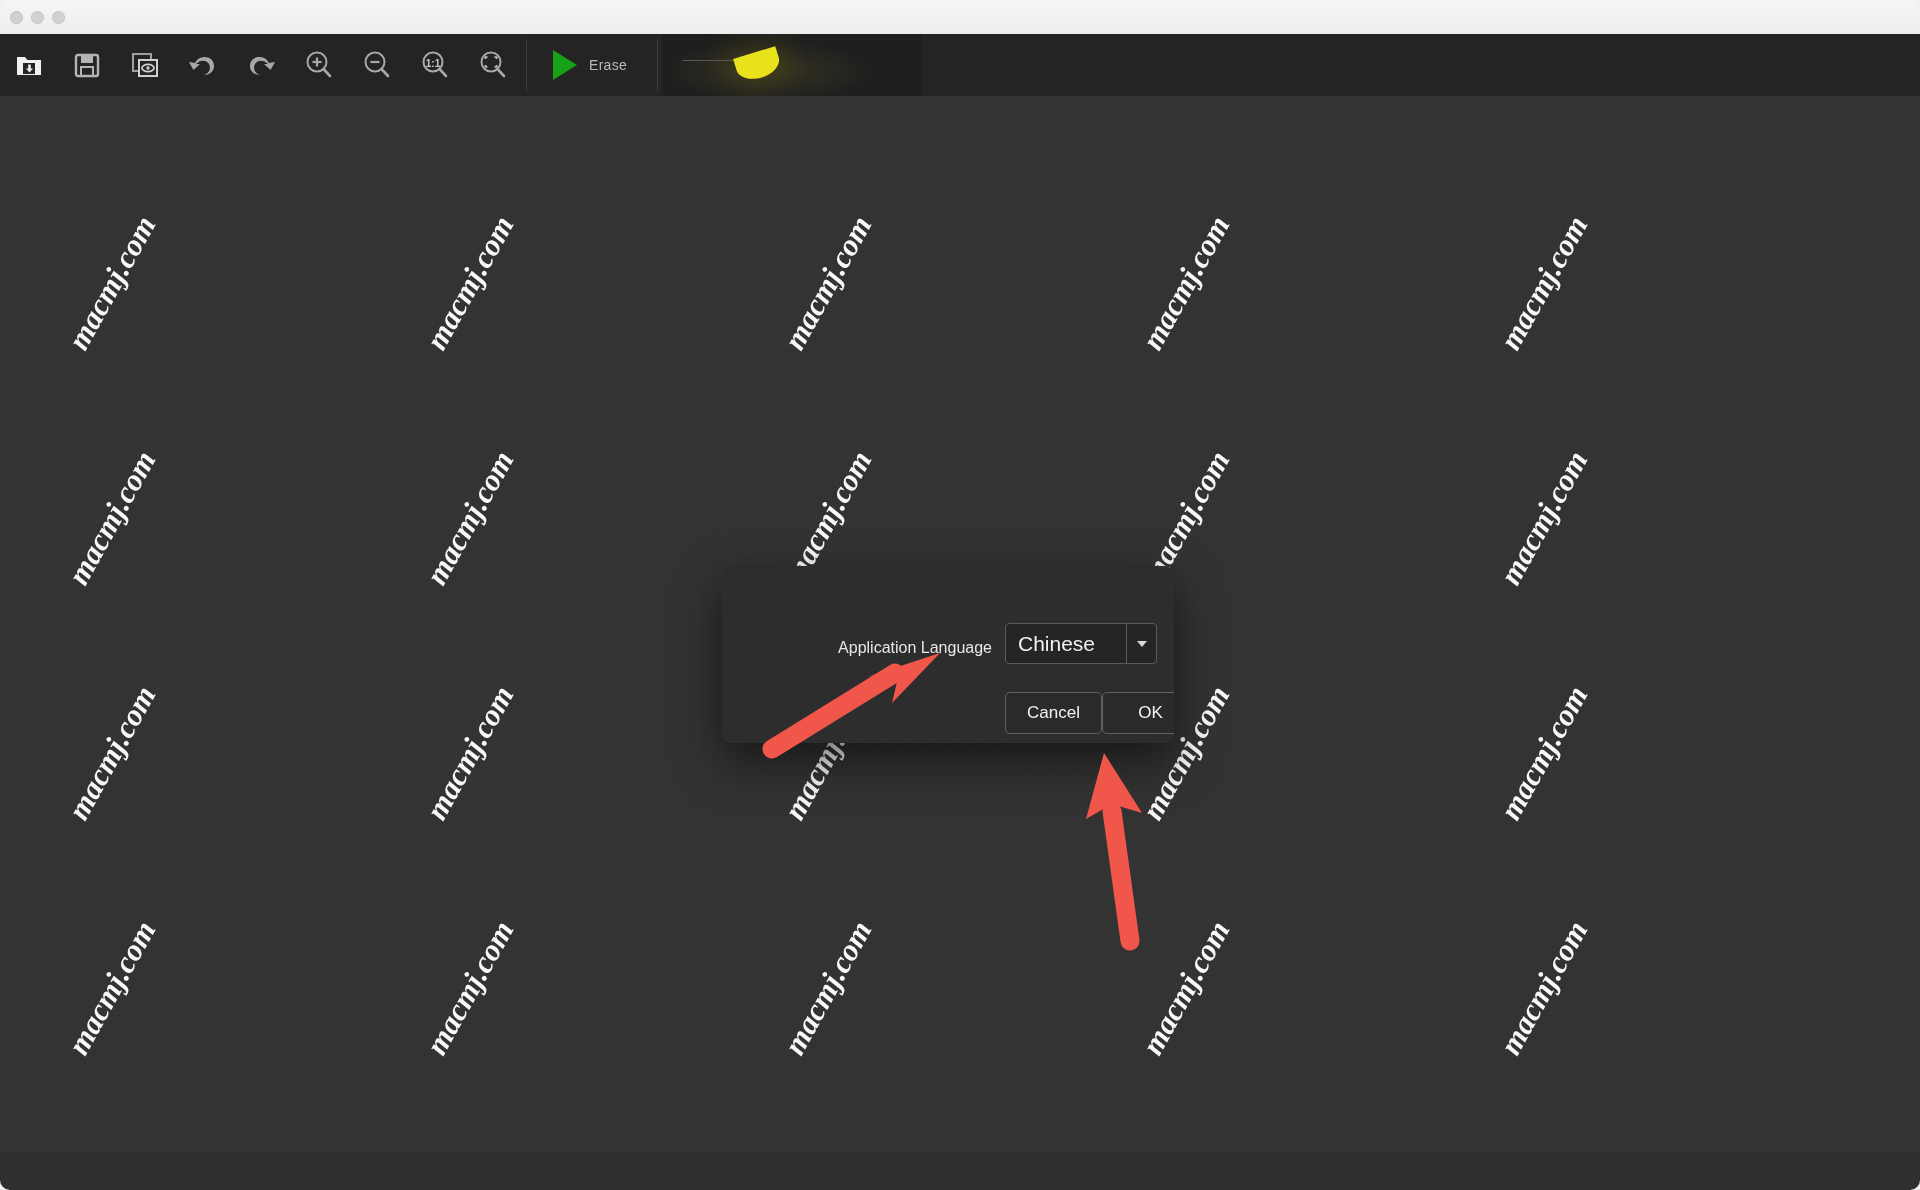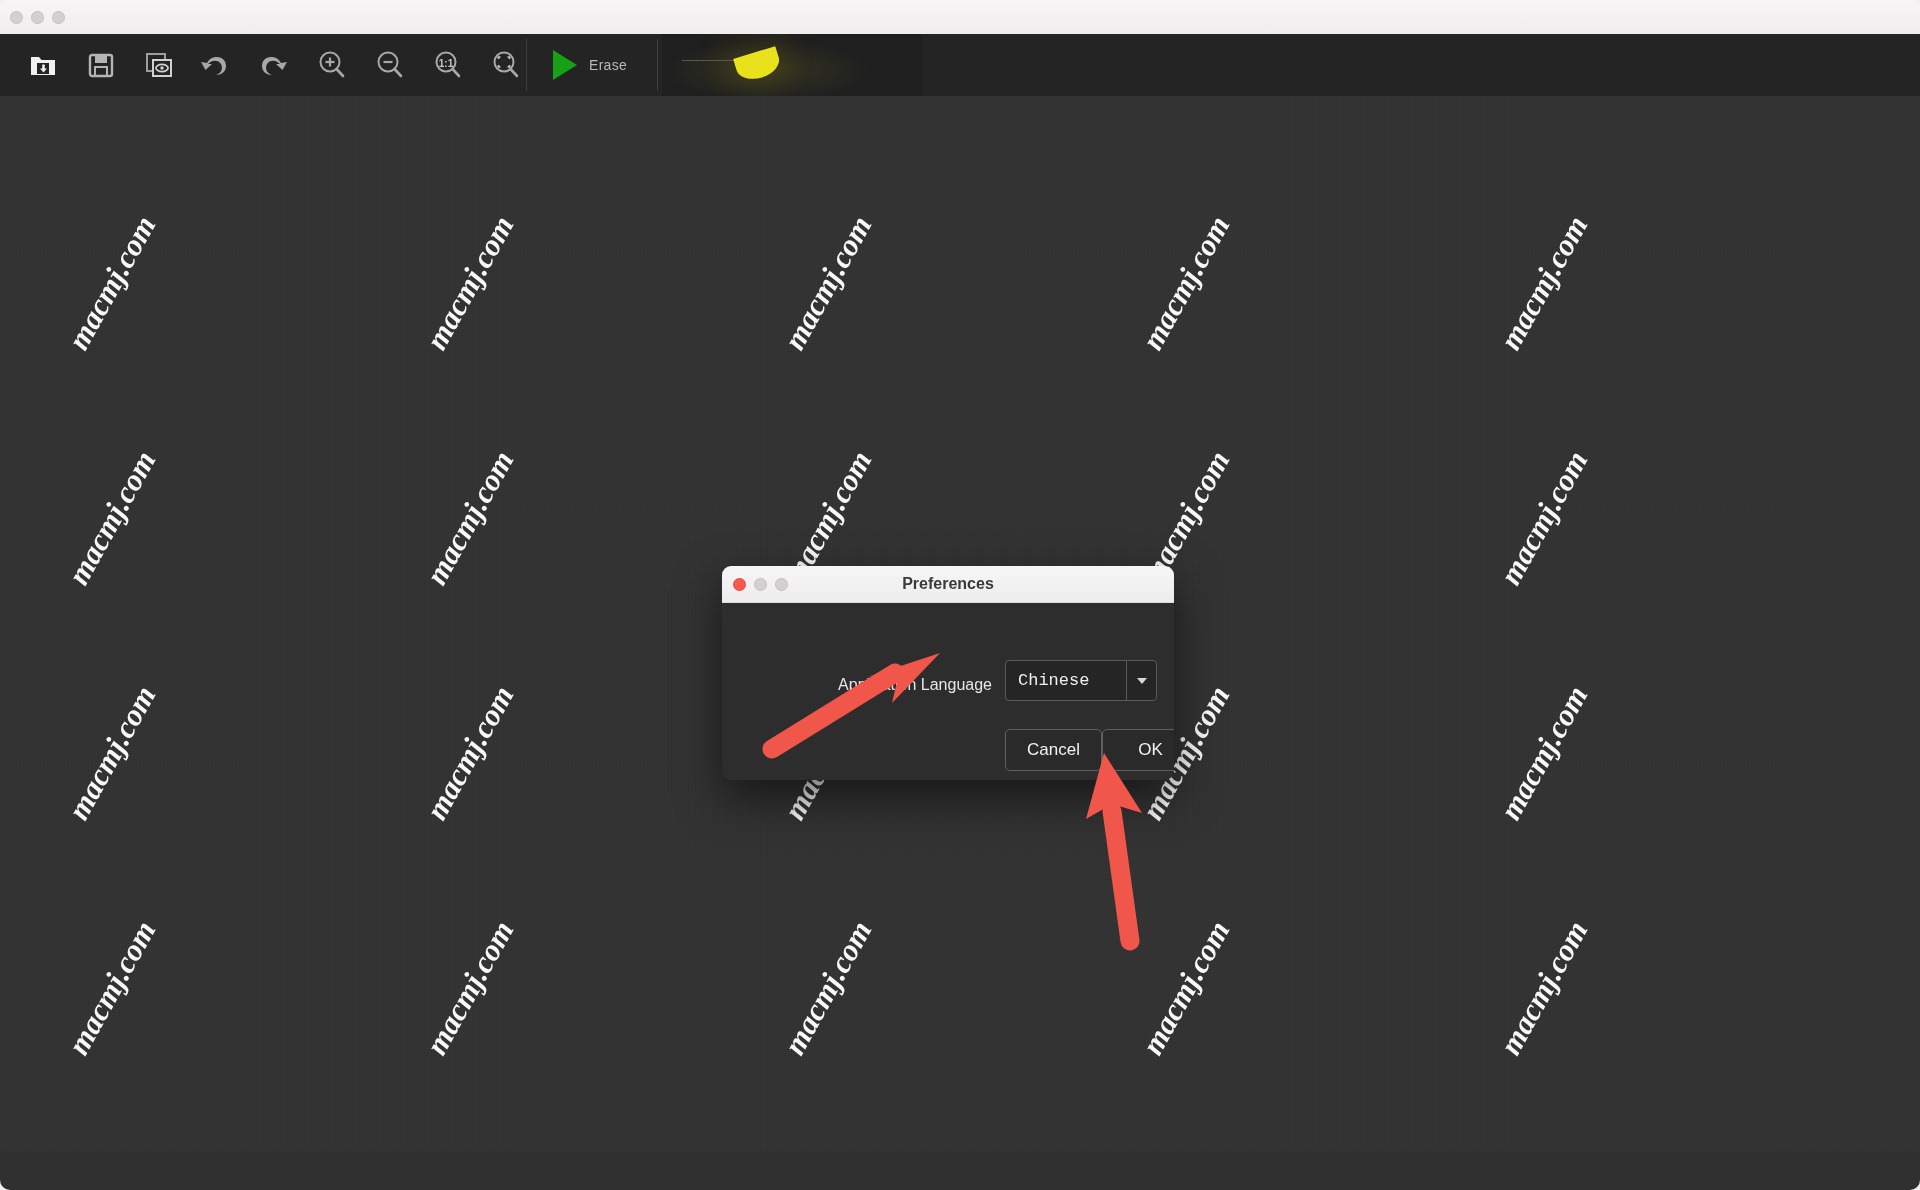--- a/index.html
+++ b/index.html
@@ -59,21 +59,21 @@
   }
   .tb-group {
     display: flex;
     align-items: center;
     height: 62px;
   }
   .tb-btn {
     width: 58px; height: 62px;
     display: flex;
     align-items: center;
-    justify-content: flex-end;
+    justify-content: center;
     cursor: default;
   }
   .tb-btn svg { display: block; }
   .tb-sep {
     width: 1px;
     height: 52px;
     background: #3e3e3e;
     margin: 0 4px;
   }
   .erase-btn {
@@ -210,23 +210,22 @@
     border-radius: 4px;
     box-sizing: border-box;
     display: flex;
     align-items: stretch;
   }
   .select-value {
     flex: 1;
     display: flex;
     align-items: center;
     padding-left: 12px;
-    font-size: 17px;
+    font-size: 21px;
     color: #f0f0f0;
-    font-family: Liberation Mono, monospace;
   }
   .select-arrow-box {
     width: 29px;
     border-left: 1px solid #5a5a5a;
     display: flex;
     align-items: center;
     justify-content: center;
   }
   .caret {
     width: 0; height: 0;
@@ -388,28 +387,20 @@
         <div class="wm" style="left: 1166px; top: 929px; transform: rotate(-61deg);">macmj.com</div>
         <div class="wm" style="left: 1524px; top: 929px; transform: rotate(-61deg);">macmj.com</div>
         <div class="wm" style="left: 92px; top: 1164px; transform: rotate(-61deg);">macmj.com</div>
         <div class="wm" style="left: 450px; top: 1164px; transform: rotate(-61deg);">macmj.com</div>
         <div class="wm" style="left: 808px; top: 1164px; transform: rotate(-61deg);">macmj.com</div>
         <div class="wm" style="left: 1166px; top: 1164px; transform: rotate(-61deg);">macmj.com</div>
         <div class="wm" style="left: 1524px; top: 1164px; transform: rotate(-61deg);">macmj.com</div>
       </div>
 
     <div class="dialog">
-      <div class="dlg-titlebar">
-        <div class="traffic">
-          <div class="tl red-active"></div>
-          <div class="tl"></div>
-          <div class="tl"></div>
-        </div>
-        <div class="dlg-title">Preferences</div>
-      </div>
 
       <div class="dlg-body">
         <div class="field-label">Application Language</div>
 
         <div class="select">
           <div class="select-value">Chinese</div>
           <div class="select-arrow-box">
             <div class="caret"></div>
           </div>
         </div>

